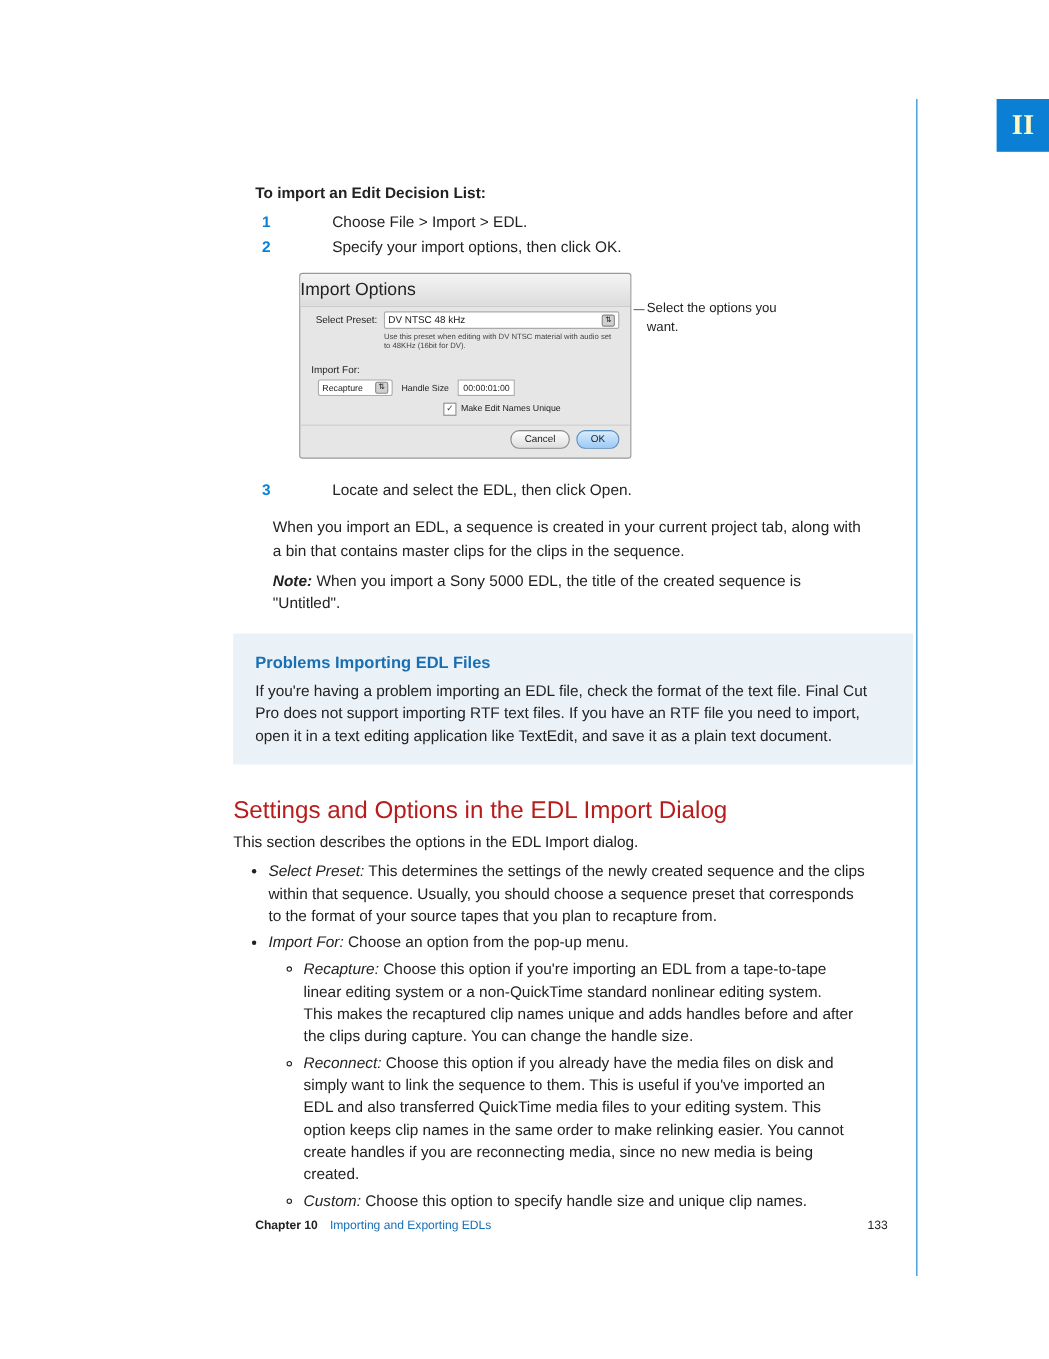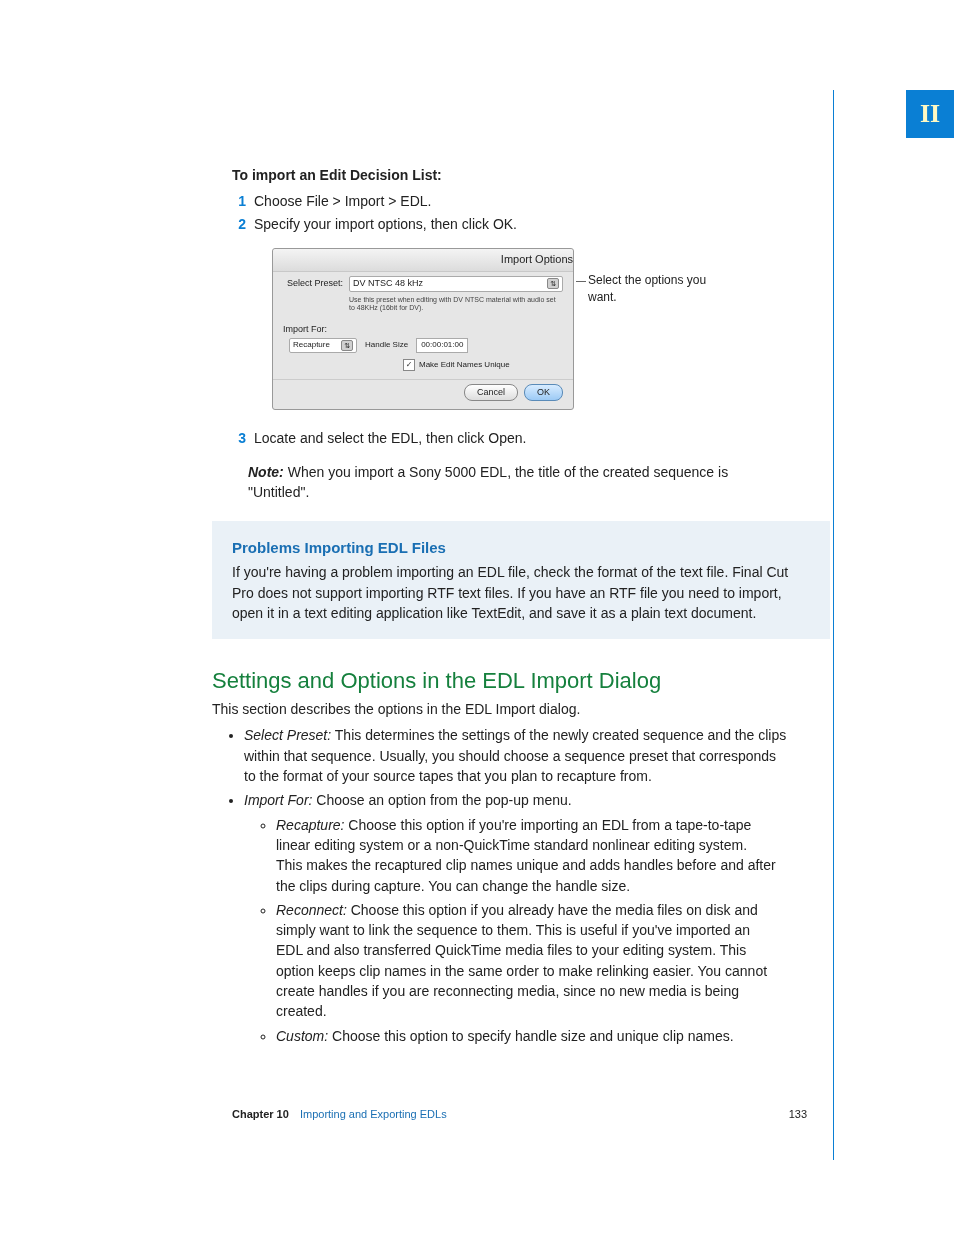--- a/index.html
+++ b/index.html
@@ -39,21 +39,21 @@
     position: absolute;
     left: 232px;
     top: 165px;
     width: 555px;
     line-height: 1.45;
   }
   .instr-title { font-weight: bold; }
   .steps { margin: 6px 0 14px 0; }
   .step-row { display: flex; gap: 8px; margin: 2px 0; }
   .step-num { color: #0a7fd4; font-weight: bold; width: 14px; text-align: right; }
-  .step-body { flex: 1; }
+  .step-body { flex: 1; margin-left: 48px; }
   .dialog-area {
     display: flex;
     gap: 14px;
     margin: 6px 0 18px 40px;
   }
   .callout {
     font-size: 12px;
     line-height: 1.4;
     width: 130px;
     padding-top: 24px;
@@ -70,22 +70,22 @@
   }
   .dialog {
     width: 300px;
     background: #e6e6e6;
     border: 1px solid #999;
     border-radius: 3px;
     font-size: 9px;
     padding-bottom: 8px;
   }
   .dialog-title {
-    text-align: right;
-    font-size: 11px;
+    text-align: left;
+    font-size: 16px;
     padding: 3px 0;
     border-bottom: 1px solid #c8c8c8;
     background: linear-gradient(#f4f4f4, #dcdcdc);
     border-radius: 3px 3px 0 0;
   }
   .dlg-row { display: flex; align-items: center; gap: 6px; padding: 4px 10px; }
   .dlg-label { width: 60px; text-align: right; font-size: 9px; }
   .dropdown {
     flex: 1;
     background: #fff;
@@ -183,21 +183,21 @@
     margin: 18px 0 26px -20px;
     width: 578px;
   }
   .sidebar-title {
     color: #1a6fb3;
     font-weight: bold;
     font-size: 15px;
     margin-bottom: 4px;
   }
   .h2 {
-    color: #15803d;
+    color: #b91c1c;
     font-family: "Lucida Grande", sans-serif;
     font-weight: normal;
     font-size: 22px;
     margin: 0 0 2px -20px;
   }
   .p0 { margin: 0 0 6px -20px; }
   ul.bullets { margin: 4px 0 4px -4px; padding-left: 16px; }
   ul.bullets > li { margin: 4px 0; }
   ul.sub { margin: 4px 10px 4px 16px; padding-left: 16px; }
   ul.sub > li { margin: 4px 0; }
@@ -267,20 +267,21 @@
     <div class="callout">Select the options you want.</div>
   </div>
 
   <div class="steps">
     <div class="step-row">
       <div class="step-num">3</div>
       <div class="step-body">Locate and select the EDL, then click Open.</div>
     </div>
   </div>
 
+  <div class="para">When you import an EDL, a sequence is created in your current project tab, along with a bin that contains master clips for the clips in the sequence.</div>
   <div class="para">
     <span class="note-label">Note:</span><span> When you import a Sony 5000 EDL, the title of the created sequence is "Untitled".</span>
   </div>
 
   <div class="sidebar-box">
     <div class="sidebar-title">Problems Importing EDL Files</div>
     <div>If you're having a problem importing an EDL file, check the format of the text file. Final Cut Pro does not support importing RTF text files. If you have an RTF file you need to import, open it in a text editing application like TextEdit, and save it as a plain text document.</div>
   </div>
 
   <div class="h2">Settings and Options in the EDL Import Dialog</div>

